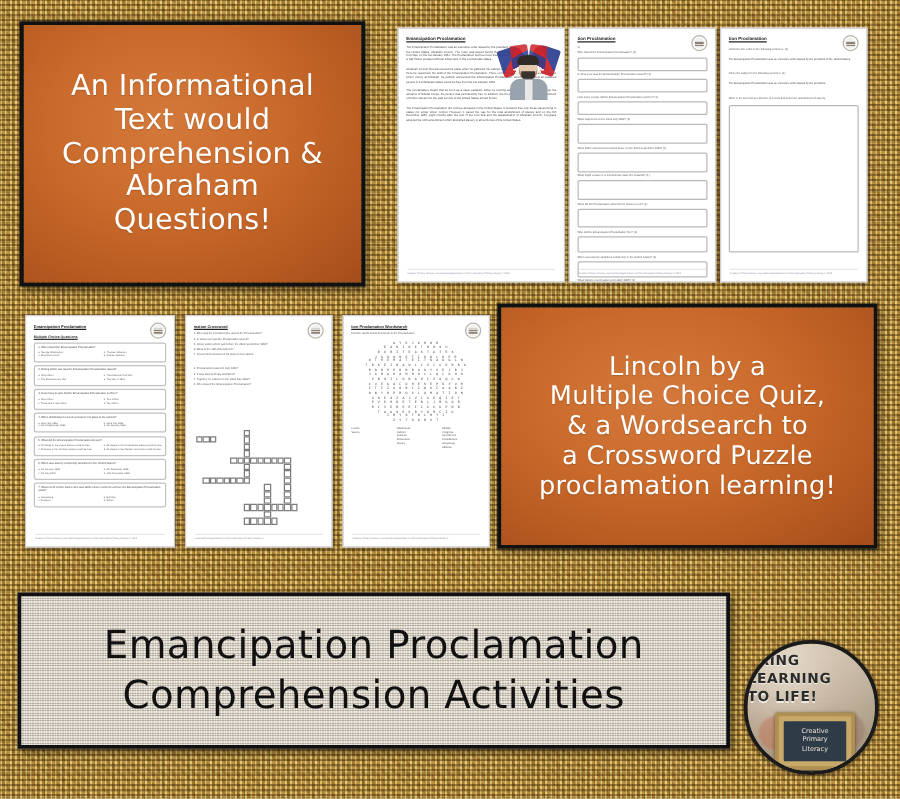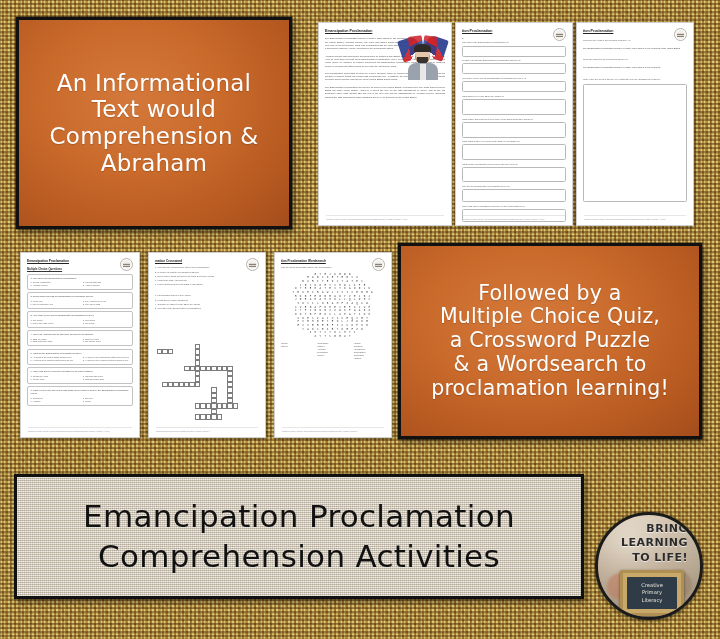--- a/index.html
+++ b/index.html
@@ -138,21 +138,21 @@
   .logo .kids{
     position:absolute;inset:0;
     background:
       radial-gradient(circle at 22% 70%, rgba(190,120,90,.55) 0 12%, transparent 13%),
       radial-gradient(circle at 50% 78%, rgba(210,170,120,.5) 0 14%, transparent 15%),
       radial-gradient(circle at 78% 68%, rgba(150,120,95,.5) 0 13%, transparent 14%),
       linear-gradient(180deg, rgba(255,255,255,.25), rgba(120,100,80,.35));
     filter:blur(1px);
   }
   .logo .ll{
-    position:absolute;left:0;right:12px;text-align:right;
+    position:absolute;left:0;right:0;text-align:left;
     font-family:"DejaVu Sans", sans-serif;font-weight:bold;
     color:#2b2b2b;font-size:11px;letter-spacing:.5px;line-height:1;
     text-shadow:0 1px 0 rgba(255,255,255,.65);
   }
   .logo .board{
     position:absolute;left:22px;top:55px;width:58px;height:40px;
     background:#c8a96a;border:3px solid #b08f52;border-radius:2px;
     box-shadow:0 1px 3px rgba(0,0,0,.5);
   }
   .logo .board .slate{
@@ -167,20 +167,21 @@
 <body>
 
 <div id="burlap"></div>
 
 <div class="panel orange-box" style="left:16px;top:17px;width:276px;height:212px;">
   <div class="txt" style="font-size:23px;">
     <div>An Informational</div>
     <div>Text would</div>
     <div>Comprehension &amp;</div>
     <div>Abraham</div>
+    <div>Questions!</div>
   </div>
 </div>
 
 <div class="panel sheet" style="left:318px;top:22px;width:134px;height:204px;position:absolute;">
   <span class="sh-title">Emancipation Proclamation</span>
 
   <div class="lincoln" style="right:5px;top:13px;width:46px;height:44px;">
 
     <div style="position:absolute;left:0;top:2px;width:20px;height:22px;
                 background:linear-gradient(135deg,#2a3d8f 0 45%,#cc2229 45% 70%,#f2f2f2 70% 100%);
@@ -465,24 +466,24 @@
       <div>Gettysburg</div>
       <div>Address</div>
     </div>
   </div>
 
   <div class="foot">Creative Primary Literacy www.teacherspayteachers.com/Store/Creative-Primary-Literacy  ©</div>
 </div>
 
 <div class="panel orange-box" style="left:398px;top:243px;width:304px;height:196px;">
   <div class="txt" style="font-size:20.5px;">
-    <div>Followed by a</div>
+    <div>Lincoln by a</div>
     <div>Multiple Choice Quiz,</div>
+    <div>&amp; a Wordsearch to</div>
     <div>a Crossword Puzzle</div>
-    <div>&amp; a Wordsearch to</div>
     <div>proclamation learning!</div>
   </div>
 </div>
 
 <div class="panel plaque" style="left:14px;top:474px;width:570px;height:125px;">
   <div class="line">Emancipation Proclamation</div>
   <div class="line">Comprehension Activities</div>
 </div>
 
 <div class="logo" style="left:595px;top:512px;width:102px;height:102px;">

